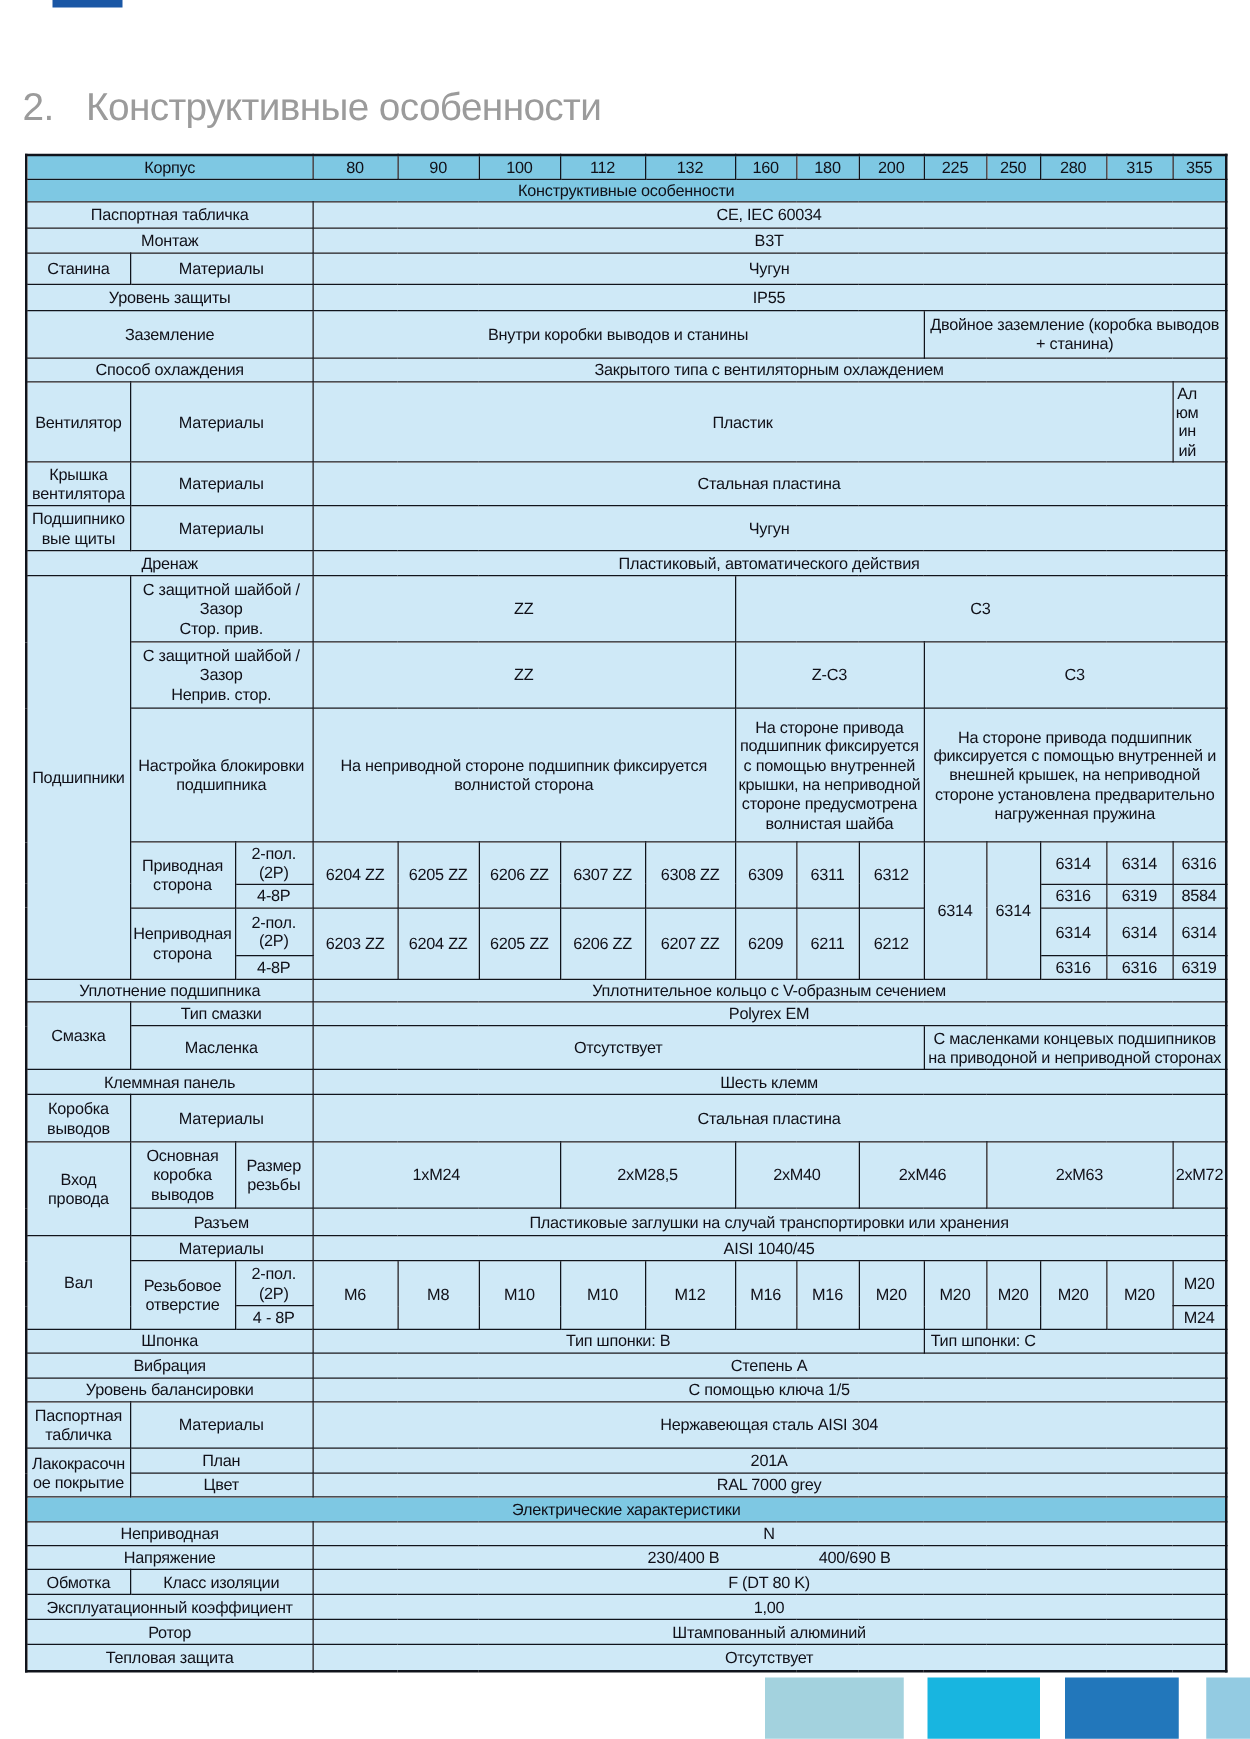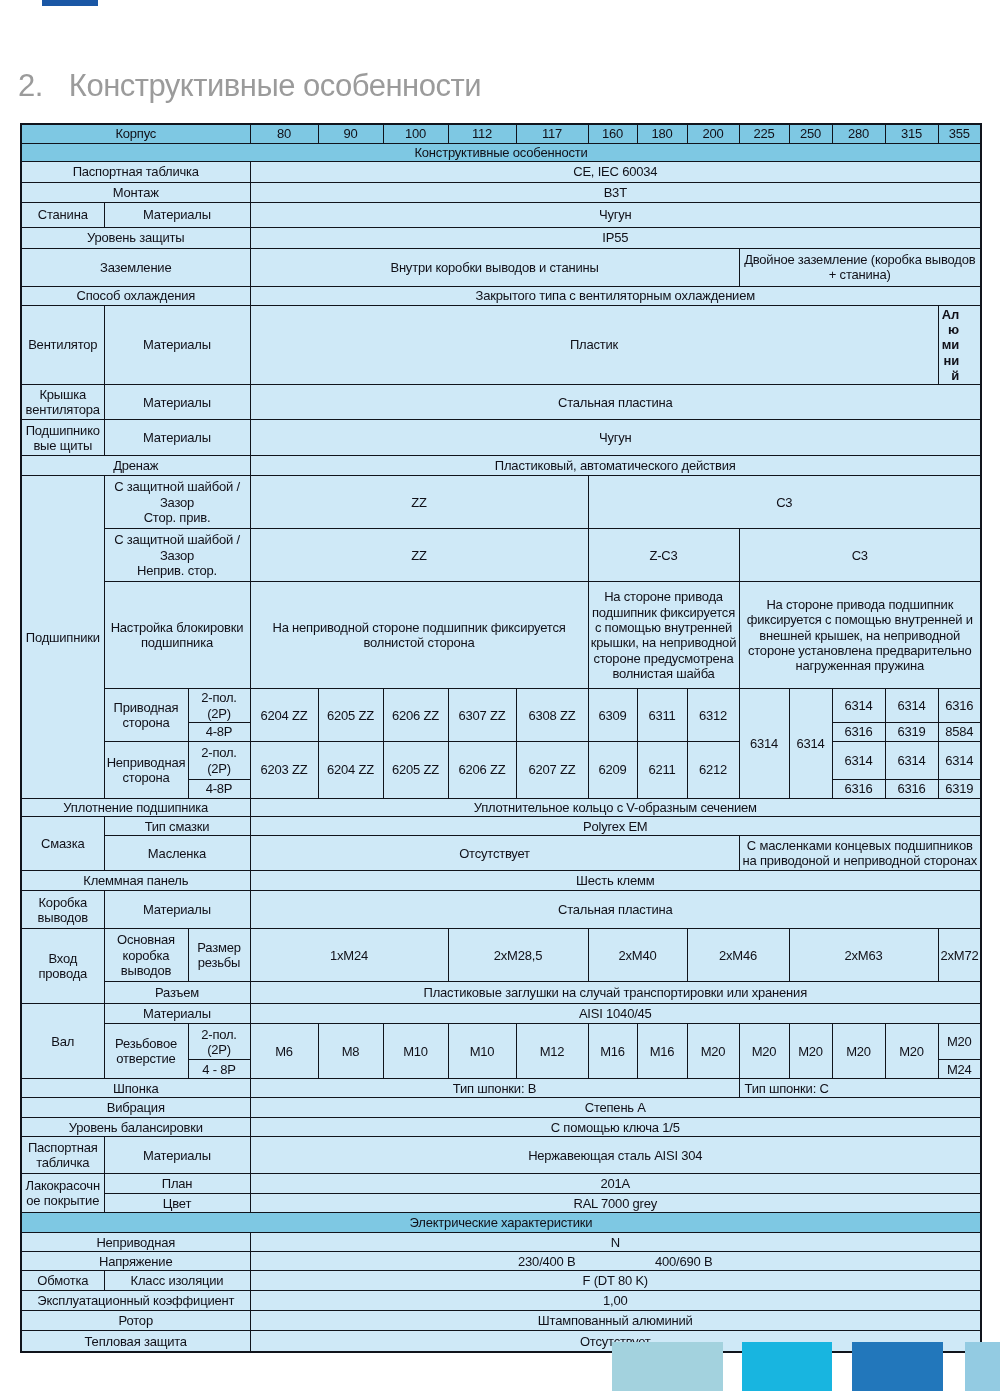--- a/index.html
+++ b/index.html
@@ -17,21 +17,21 @@
     font-size:13px;line-height:1.18;letter-spacing:-0.2px;
     border:2px solid #10141c;
   }
   table.spec td, table.spec th{
     border:1px solid #10141c;background:#cfe9f7;
     text-align:center;vertical-align:middle;padding:1px 2px;
     font-weight:400;overflow:hidden;
   }
   table.spec .band{background:#7ec8e3;}
   table.spec .pre{white-space:pre-line;}
-  table.spec .alum{font-weight:700;text-align:right;overflow-wrap:anywhere;padding-right:21px;}
+  table.spec .alum{font-weight:400;overflow-wrap:anywhere;padding-right:21px;}
   table.spec .wrapany{overflow-wrap:anywhere;}
   table.spec .leftpad{text-align:left;padding-left:5px;}
   .volt-cell{text-align:left;padding-left:62px;}
   .volt-cell span{display:inline-block;}
   .volt-cell .v2{margin-left:76px;}
   .fsq{position:absolute;top:1342px;height:49px;}
   .fsq1{left:612px;width:111px;background:#a3d2de;}
   .fsq2{left:742px;width:90px;background:#18b5e0;}
   .fsq3{left:852px;width:91px;background:#2277bb;}
   .fsq4{left:965px;width:35px;background:#93cbe2;}
@@ -66,21 +66,21 @@
       <col style="width:43px">
   </colgroup>
 
   <tbody>
       <tr style="height:19px">
     <th class="band" colspan="3">Корпус</th>
     <th class="band">80</th>
     <th class="band">90</th>
     <th class="band">100</th>
     <th class="band">112</th>
-    <th class="band">117</th>
+    <th class="band">132</th>
     <th class="band">160</th>
     <th class="band">180</th>
     <th class="band">200</th>
     <th class="band">225</th>
     <th class="band">250</th>
     <th class="band">280</th>
     <th class="band">315</th>
     <th class="band">355</th>
   </tr>
 

